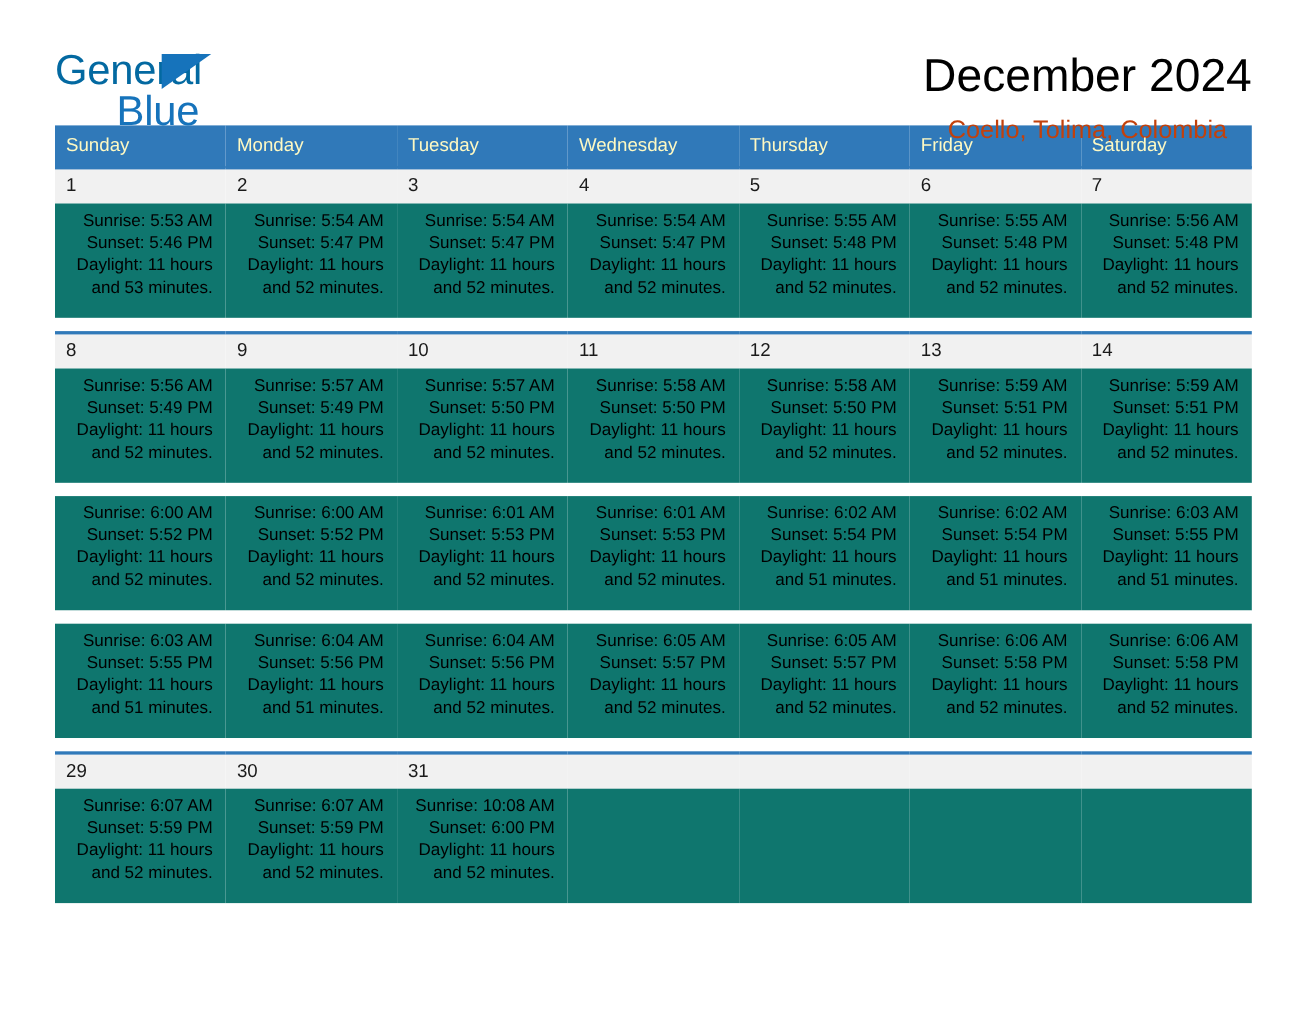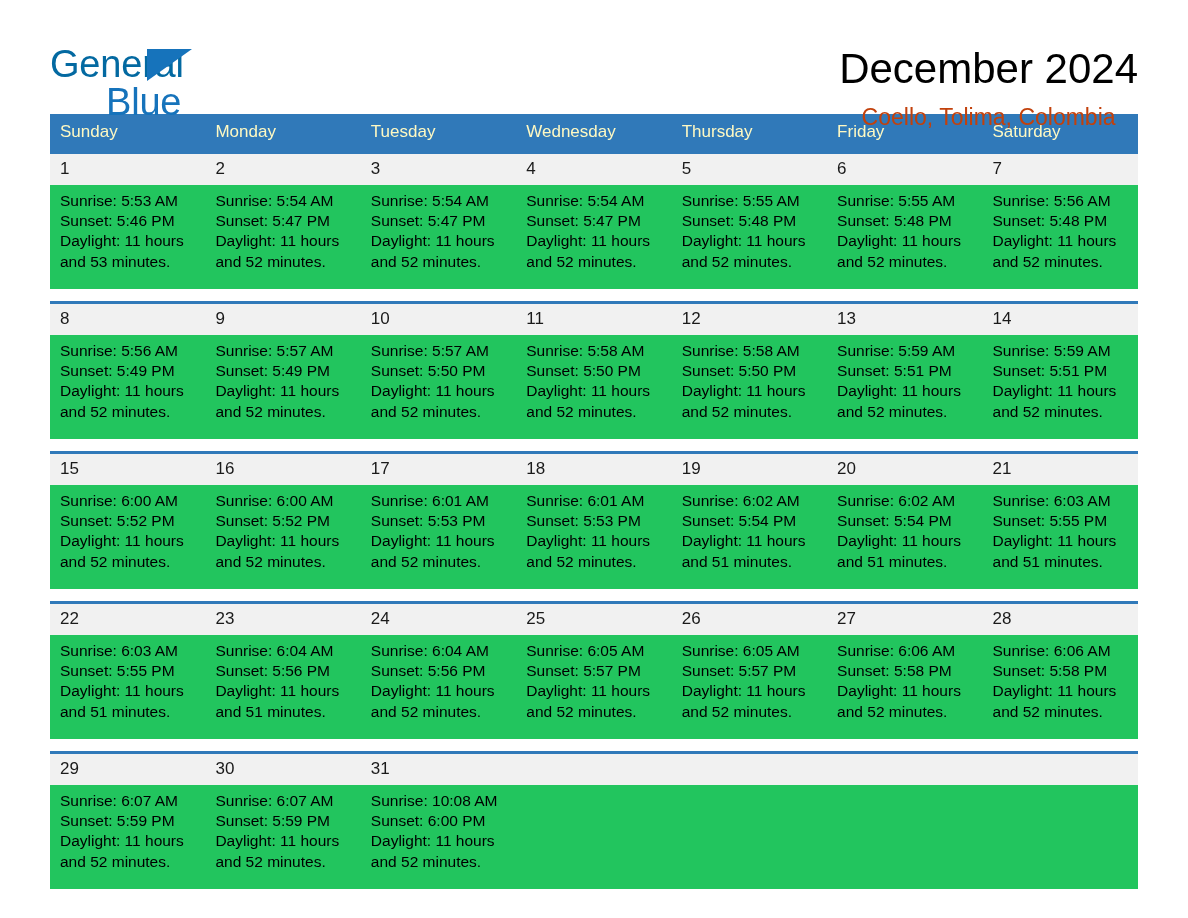--- a/index.html
+++ b/index.html
@@ -117,27 +117,28 @@
     background: #f1f1f1;
     font-size: 17px;
     color: #1a1a1a;
     padding: 6px 0 7px 10px;
     height: 18px;
     vertical-align: top;
     line-height: 18px;
   }
 
   .info-row td {
-    background: #22c55e;
+    background: #0f766e;
     font-size: 15.5px;
     line-height: 20.2px;
     color: #000000;
     padding: 6px 12px 10px 10px;
     vertical-align: top;
     height: 88px;
+    text-align: right;
   }
   .info-row td .ln { display: block; white-space: nowrap; }
 </style>
 </head>
 <body>
 
 <div class="page">
 
   <div class="top">
 
@@ -285,29 +286,20 @@
           <span class="ln">Sunrise: 5:59 AM</span>
           <span class="ln">Sunset: 5:51 PM</span>
           <span class="ln">Daylight: 11 hours</span>
           <span class="ln">and 52 minutes.</span>
         </td>
       </tr>
       <tr class="week-sep">
           <td colspan="7"></td>
         </tr>
 
-      <tr class="daynum-row">
-        <td>15</td>
-        <td>16</td>
-        <td>17</td>
-        <td>18</td>
-        <td>19</td>
-        <td>20</td>
-        <td>21</td>
-      </tr>
       <tr class="info-row">
         <td>
           <span class="ln">Sunrise: 6:00 AM</span>
           <span class="ln">Sunset: 5:52 PM</span>
           <span class="ln">Daylight: 11 hours</span>
           <span class="ln">and 52 minutes.</span>
         </td>
         <td>
           <span class="ln">Sunrise: 6:00 AM</span>
           <span class="ln">Sunset: 5:52 PM</span>
@@ -342,29 +334,20 @@
           <span class="ln">Sunrise: 6:03 AM</span>
           <span class="ln">Sunset: 5:55 PM</span>
           <span class="ln">Daylight: 11 hours</span>
           <span class="ln">and 51 minutes.</span>
         </td>
       </tr>
       <tr class="week-sep">
           <td colspan="7"></td>
         </tr>
 
-      <tr class="daynum-row">
-        <td>22</td>
-        <td>23</td>
-        <td>24</td>
-        <td>25</td>
-        <td>26</td>
-        <td>27</td>
-        <td>28</td>
-      </tr>
       <tr class="info-row">
         <td>
           <span class="ln">Sunrise: 6:03 AM</span>
           <span class="ln">Sunset: 5:55 PM</span>
           <span class="ln">Daylight: 11 hours</span>
           <span class="ln">and 51 minutes.</span>
         </td>
         <td>
           <span class="ln">Sunrise: 6:04 AM</span>
           <span class="ln">Sunset: 5:56 PM</span>

